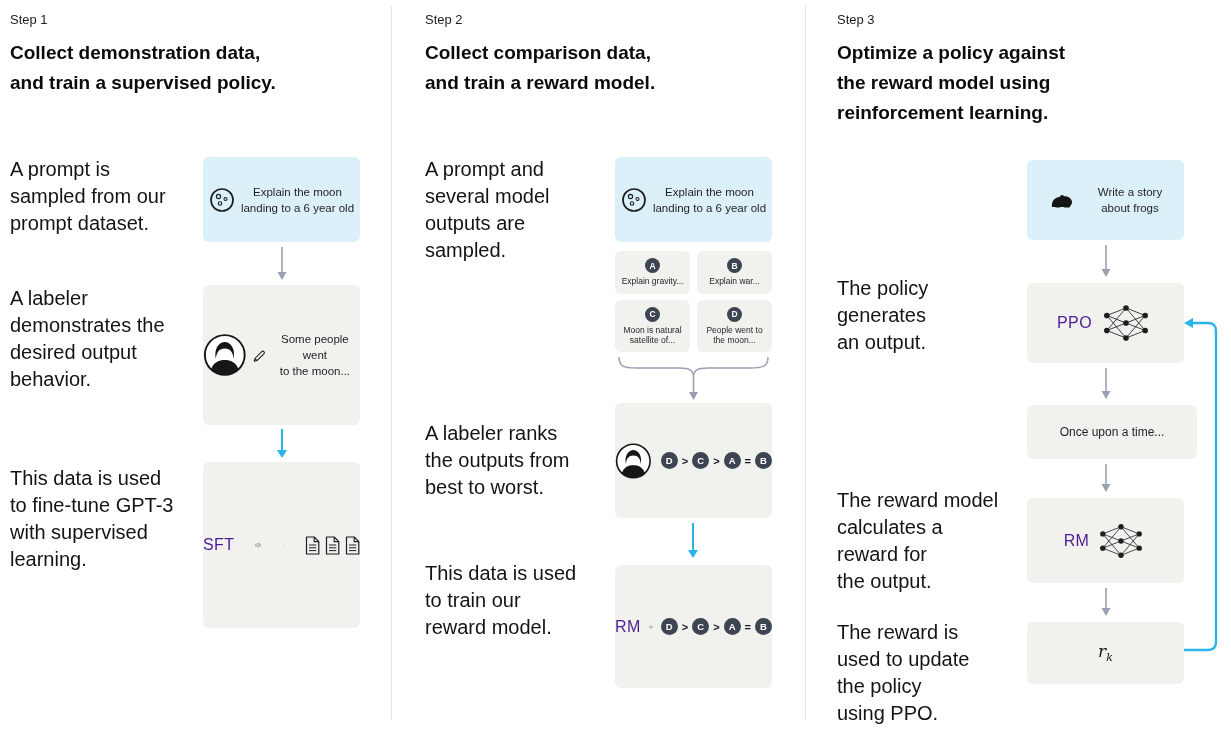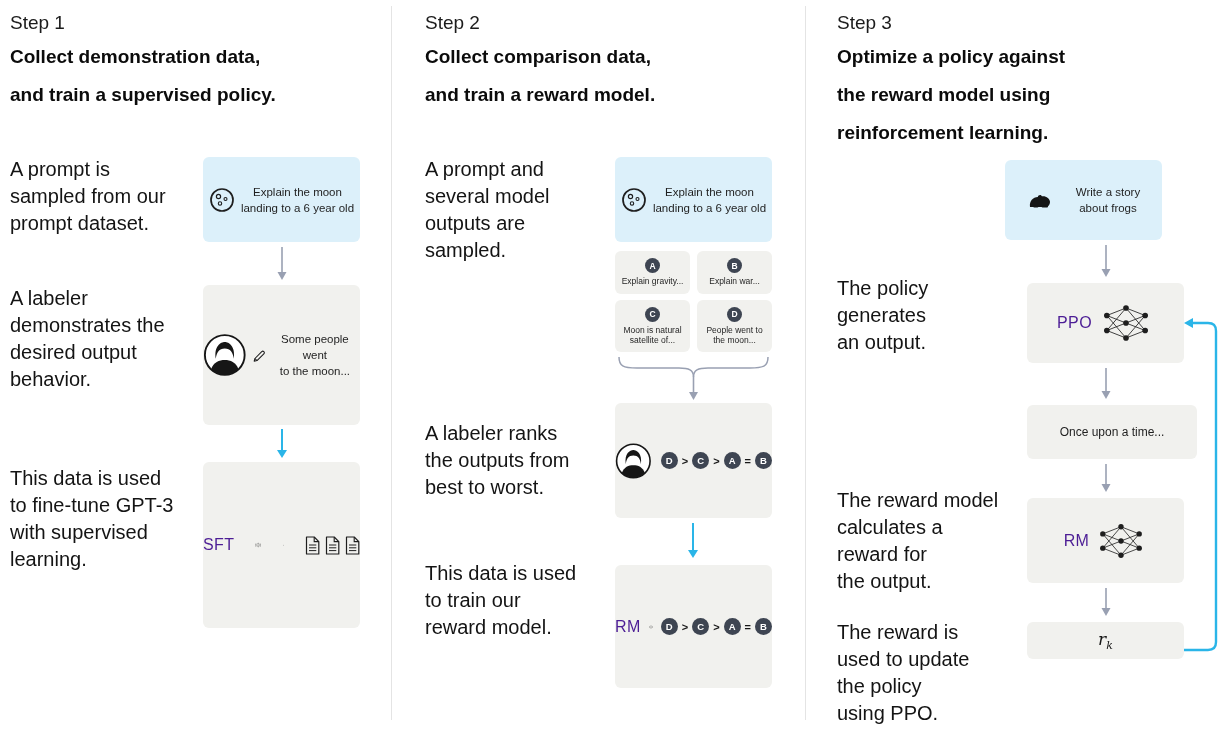--- a/index.html
+++ b/index.html
@@ -1,20 +1,20 @@
 <!DOCTYPE html>
 <html><head>
 <meta charset="utf-8">
 <style>
   html,body{margin:0;padding:0;background:#fff}
   .canvas{position:relative;width:1231px;height:734px;background:#fff;
           font-family:"Liberation Sans",sans-serif;color:#161616;overflow:hidden}
   .divider{position:absolute;top:6px;width:1px;height:714px;background:#e4e4e4}
-  .step-label{position:absolute;font-size:19px;color:#1c1c1c}
-  .heading{position:absolute;font-size:19px;font-weight:700;line-height:38px;color:#0b0b0b;white-space:pre-line}
+  .step-label{position:absolute;font-size:13px;color:#1c1c1c}
+  .heading{position:absolute;font-size:19px;font-weight:700;line-height:30px;color:#0b0b0b;white-space:pre-line}
   .caption{position:absolute;font-size:20px;line-height:27px;color:#141414;white-space:pre-line}
   .fbox{position:absolute;border-radius:6px;display:flex;
         align-items:center;justify-content:center;text-align:center}
   .blue{background:#dcf0fa}
   .gray{background:#f1f1ee}
   .box-text{font-size:11.5px;line-height:16px;color:#1f1f1f;white-space:pre-line}
   .model-label{font-size:16px;color:#4c1d95;letter-spacing:.4px}
   .mini{position:absolute;border-radius:6px;background:#f1f1ee;display:flex;flex-direction:column;
         align-items:center;justify-content:center;gap:3px}
   .mini .cap{font-size:8.5px;line-height:10.5px;color:#262626;white-space:pre-line;text-align:center}
@@ -255,21 +255,21 @@
 an output.</div>
   <div class="caption" style="left:837px;top:487px;width:185px">The reward model
 calculates a
 reward for
 the output.</div>
   <div class="caption" style="left:837px;top:619px;width:185px">The reward is
 used to update
 the policy
 using PPO.</div>
 
-  <div class="fbox blue" style="left:1005px;top:160px;width:157px;height:80px;gap:23px">
+  <div class="fbox blue" style="left:1027px;top:160px;width:157px;height:80px;gap:23px">
     <svg width="26" height="18">
         <use href="#frog"></use>
       </svg>
     <div class="box-text">Write a story
 about frogs</div>
   </div>
 
   <svg class="abs" style="left:1100px;top:245px" width="12" height="33">
     <line x1="6" y1="0" x2="6" y2="25" stroke="#99a0b2" stroke-width="1.6"></line>
     <polygon points="1.5,24 10.5,24 6,32" fill="#99a0b2"></polygon>
@@ -301,21 +301,21 @@
     <svg width="52" height="38">
         <use href="#nn"></use>
       </svg>
   </div>
 
   <svg class="abs" style="left:1100px;top:588px" width="12" height="29">
     <line x1="6" y1="0" x2="6" y2="21" stroke="#99a0b2" stroke-width="1.6"></line>
     <polygon points="1.5,20 10.5,20 6,28" fill="#99a0b2"></polygon>
   </svg>
 
-  <div class="fbox gray" style="left:1027px;top:622px;width:157px;height:37px">
+  <div class="fbox gray" style="left:1027px;top:622px;width:157px;height:62px">
     <span class="rk"><span>r</span><sub>k</sub></span>
   </div>
 
   <svg class="abs" style="left:1184px;top:313px" width="46" height="346">
     <path d="M0,337 L24,337 Q32,337 32,329 L32,18 Q32,10 24,10 L9,10" fill="none" stroke="#2ab5e8" stroke-width="2.4" stroke-linejoin="round"></path>
     <polygon points="9,5 0,10 9,15" fill="#2ab5e8"></polygon>
   </svg>
 
 </div>
 

